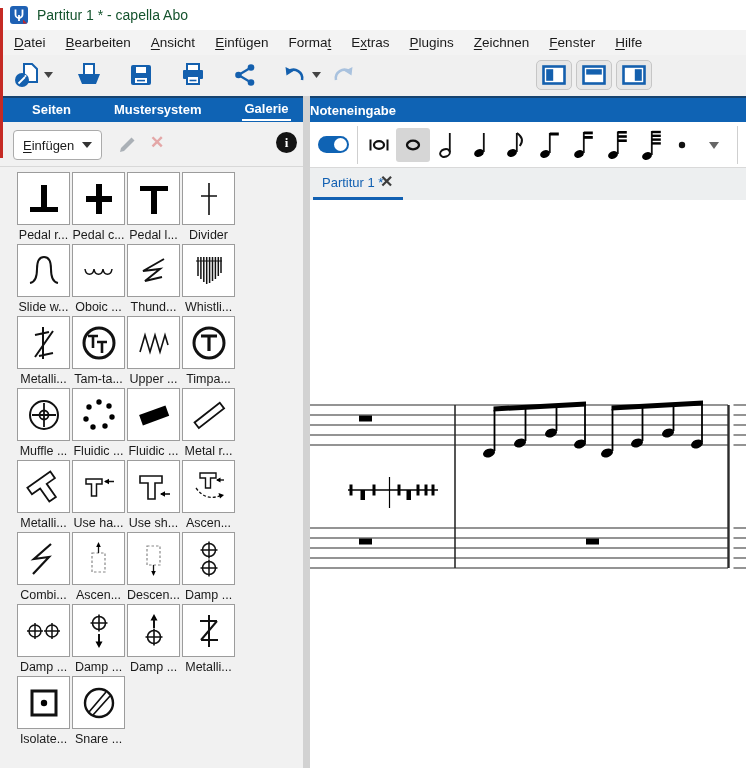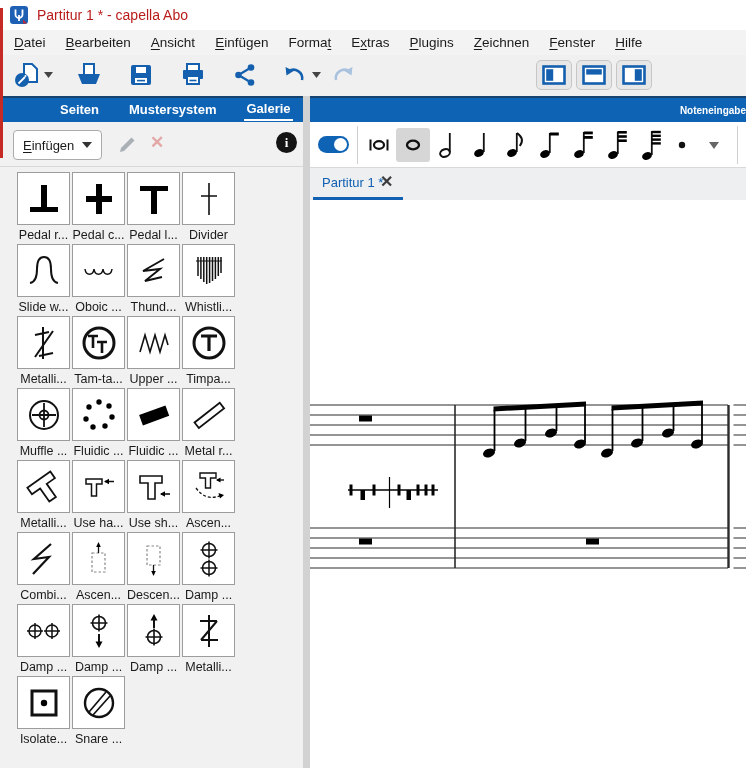--- a/index.html
+++ b/index.html
@@ -1,37 +1,37 @@
 <!DOCTYPE html>
 <html><head>
 <meta charset="utf-8">
 <style>
   html,body{margin:0;padding:0;}
   body{width:746px;height:768px;font-family:"Liberation Sans",sans-serif;background:#fff;}
   .app{position:relative;width:746px;height:768px;background:#fff;overflow:hidden;box-shadow:inset 0 0 0 1px #b5b5b5;}
   
   .titlebar{position:absolute;left:0;top:0;width:746px;height:30px;background:#fff;display:flex;align-items:center;}
   .titlebar .appicon{margin-left:10px;width:18px;height:18px;}
-  .titlebar .title{margin-left:9px;font-size:14px;color:#b91c1c;}
+  .titlebar .title{margin-left:9px;font-size:14px;color:#14532d;}
   .redsliver{position:absolute;left:0;top:8px;width:3px;height:150px;background:#c52a24;z-index:30;}
   
   .menubar{position:absolute;left:0;top:30px;width:746px;height:25px;background:#f3f3f3;display:flex;align-items:center;padding-left:4px;box-sizing:border-box;}
   .mi{padding:0 10px;font-size:13.5px;color:#1a1a1a;cursor:default;}
   .mi u{text-decoration:underline;text-underline-offset:2px;}
   
   .toolbar{position:absolute;left:0;top:55px;width:746px;height:41px;background:#f0f0f0;}
   .tbico{position:absolute;top:7px;width:26px;height:26px;}
   .tbarrow{position:absolute;top:17px;width:9px;height:6px;}
   .viewbtn{position:absolute;top:5px;width:36px;height:30px;background:#e7e7e7;border:1px solid #c6c6c6;border-radius:5px;display:flex;align-items:center;justify-content:center;box-sizing:border-box;}
   
   .tabbar{position:absolute;left:0;top:96px;width:746px;height:26px;background:#0f63b4;border-top:2px solid #16436f;box-sizing:border-box;}
-  .tabbar-left{position:absolute;left:0;top:0;width:303px;height:24px;display:flex;align-items:center;padding-left:30px;box-sizing:border-box;gap:26px;margin-left:28px;}
+  .tabbar-left{position:absolute;left:0;top:0;width:303px;height:24px;display:flex;align-items:center;padding-left:30px;box-sizing:border-box;gap:39px;}
   .ptab{color:#fff;font-size:13px;font-weight:bold;padding:2px 2px 3px 2px;}
   .ptab.active{border-bottom:2px solid #fff;}
-  .tabbar-right{position:absolute;left:310px;top:0;width:436px;height:24px;display:flex;align-items:center;justify-content:flex-end;color:#fff;font-size:10px;font-weight:bold;}
+  .tabbar-right{position:absolute;left:310px;top:0;width:436px;height:24px;display:flex;align-items:center;justify-content:flex-start;color:#fff;font-size:13px;font-weight:bold;}
   
   .splitter{position:absolute;left:303px;top:96px;width:7px;height:672px;background:#d2d2d2;z-index:20;}
   
   .leftpanel{position:absolute;left:0;top:122px;width:303px;height:646px;background:#f1f1f1;}
   .lp-header{position:absolute;left:0;top:0;width:303px;height:45px;border-bottom:1px solid #d8d8d8;box-sizing:border-box;}
   .insertbtn{position:absolute;left:13px;top:8px;height:28px;background:#fff;border:1px solid #ababab;border-radius:4px;display:flex;align-items:center;padding:0 9px;font-size:13px;color:#1a1a1a;gap:8px;}
   .insertbtn u{text-underline-offset:2px;}
   .insertbtn .caret{width:0;height:0;border-left:5px solid transparent;border-right:5px solid transparent;border-top:6px solid #333;}
   .pencil{position:absolute;left:116px;top:12px;width:20px;height:20px;}
   .delx{position:absolute;left:150px;top:10px;font-size:17px;font-weight:bold;color:#e4a7a7;}

